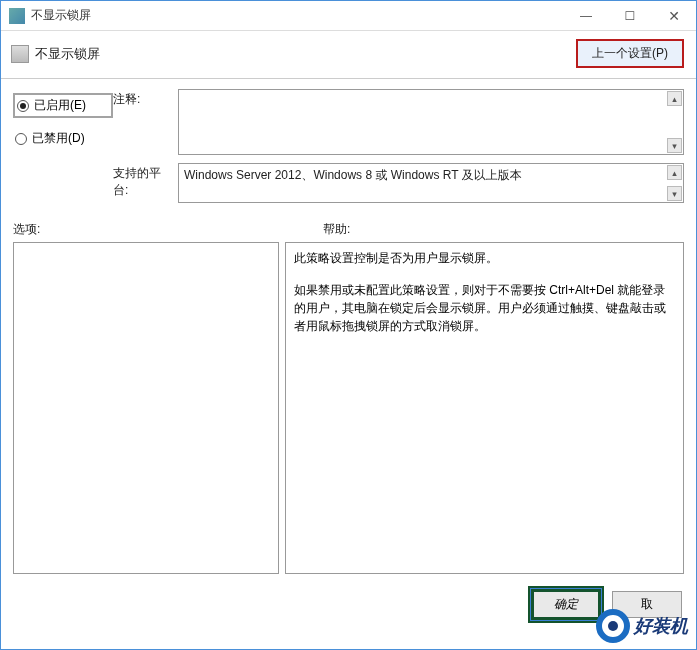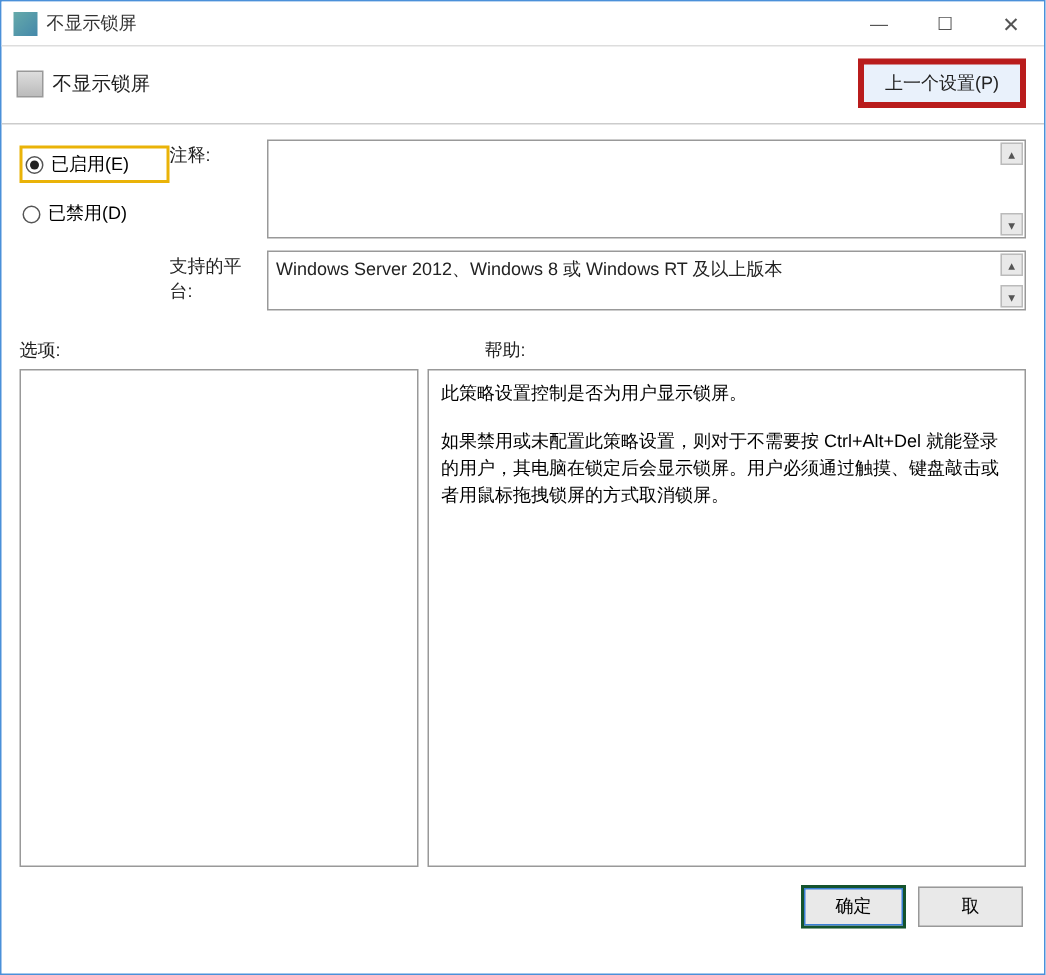--- a/index.html
+++ b/index.html
@@ -49,37 +49,37 @@
     .header-title { flex: 1; font-size: 13px; color: #222; }
     .nav-btn {
       background: #e9e9e9;
       border: 1px solid #8a8a8a;
       padding: 4px 14px;
       font-size: 12px;
       margin-left: 6px;
       cursor: default;
       color: #222;
     }
-    .nav-btn.prev { border: 4px solid #b91c1c; background:#e9f1fb; }
+    .nav-btn.prev { border: 2px solid #b91c1c; background:#e9f1fb; }
     .content-top {
       display: flex;
       padding: 10px 12px 0 12px;
     }
     .radio-col {
       width: 100px;
       padding-top: 4px;
     }
     .radio-row {
       display: flex;
       align-items: center;
       margin-bottom: 10px;
       padding: 2px 2px;
       font-size: 12px;
     }
-    .radio-row.hl { border: 2px solid #eab308; }
+    .radio-row.hl { border: 2px solid #a3a3a3; }
     .radio {
       width: 12px; height: 12px;
       border: 1px solid #555;
       border-radius: 50%;
       margin-right: 5px;
       display: inline-flex;
       align-items: center;
       justify-content: center;
       background:#fff;
     }
@@ -156,21 +156,21 @@
       gap: 8px;
     }
     .btn {
       background: #e9e9e9;
       border: 1px solid #999;
       padding: 4px 20px;
       font-size: 12px;
       min-width: 70px;
       text-align:center;
     }
-    .btn.ok { border: 2px solid #14532d; outline:1px solid #3a7fd5; outline-offset:-3px;}
+    .btn.ok { border: 6px solid #14532d; outline:1px solid #3a7fd5; outline-offset:-3px;font-style:italic;}
     .watermark {
       position: absolute;
       right: 8px; bottom: 6px;
       display:flex; align-items:center; gap:4px;
       font-size: 18px; font-weight: bold;
       font-style: italic;
       color: #1a3a78;
       pointer-events:none;
     }
     .wm-circle{
@@ -242,14 +242,20 @@
     <p>此策略设置控制是否为用户显示锁屏。</p>
     <p>如果禁用或未配置此策略设置，则对于不需要按 Ctrl+Alt+Del 就能登录的用户，其电脑在锁定后会显示锁屏。用户必须通过触摸、键盘敲击或者用鼠标拖拽锁屏的方式取消锁屏。</p>
   </div>
 </div>
 
 <div class="footer">
   <button class="btn ok">确定</button>
   <button class="btn">取</button>
 </div>
 
+<div class="watermark">
+  <div class="wm-circle">
+        <div class="wm-dot"></div>
+      </div>
+  <span>好装机</span>
+</div>
 
 </div>
 
 </body></html>

